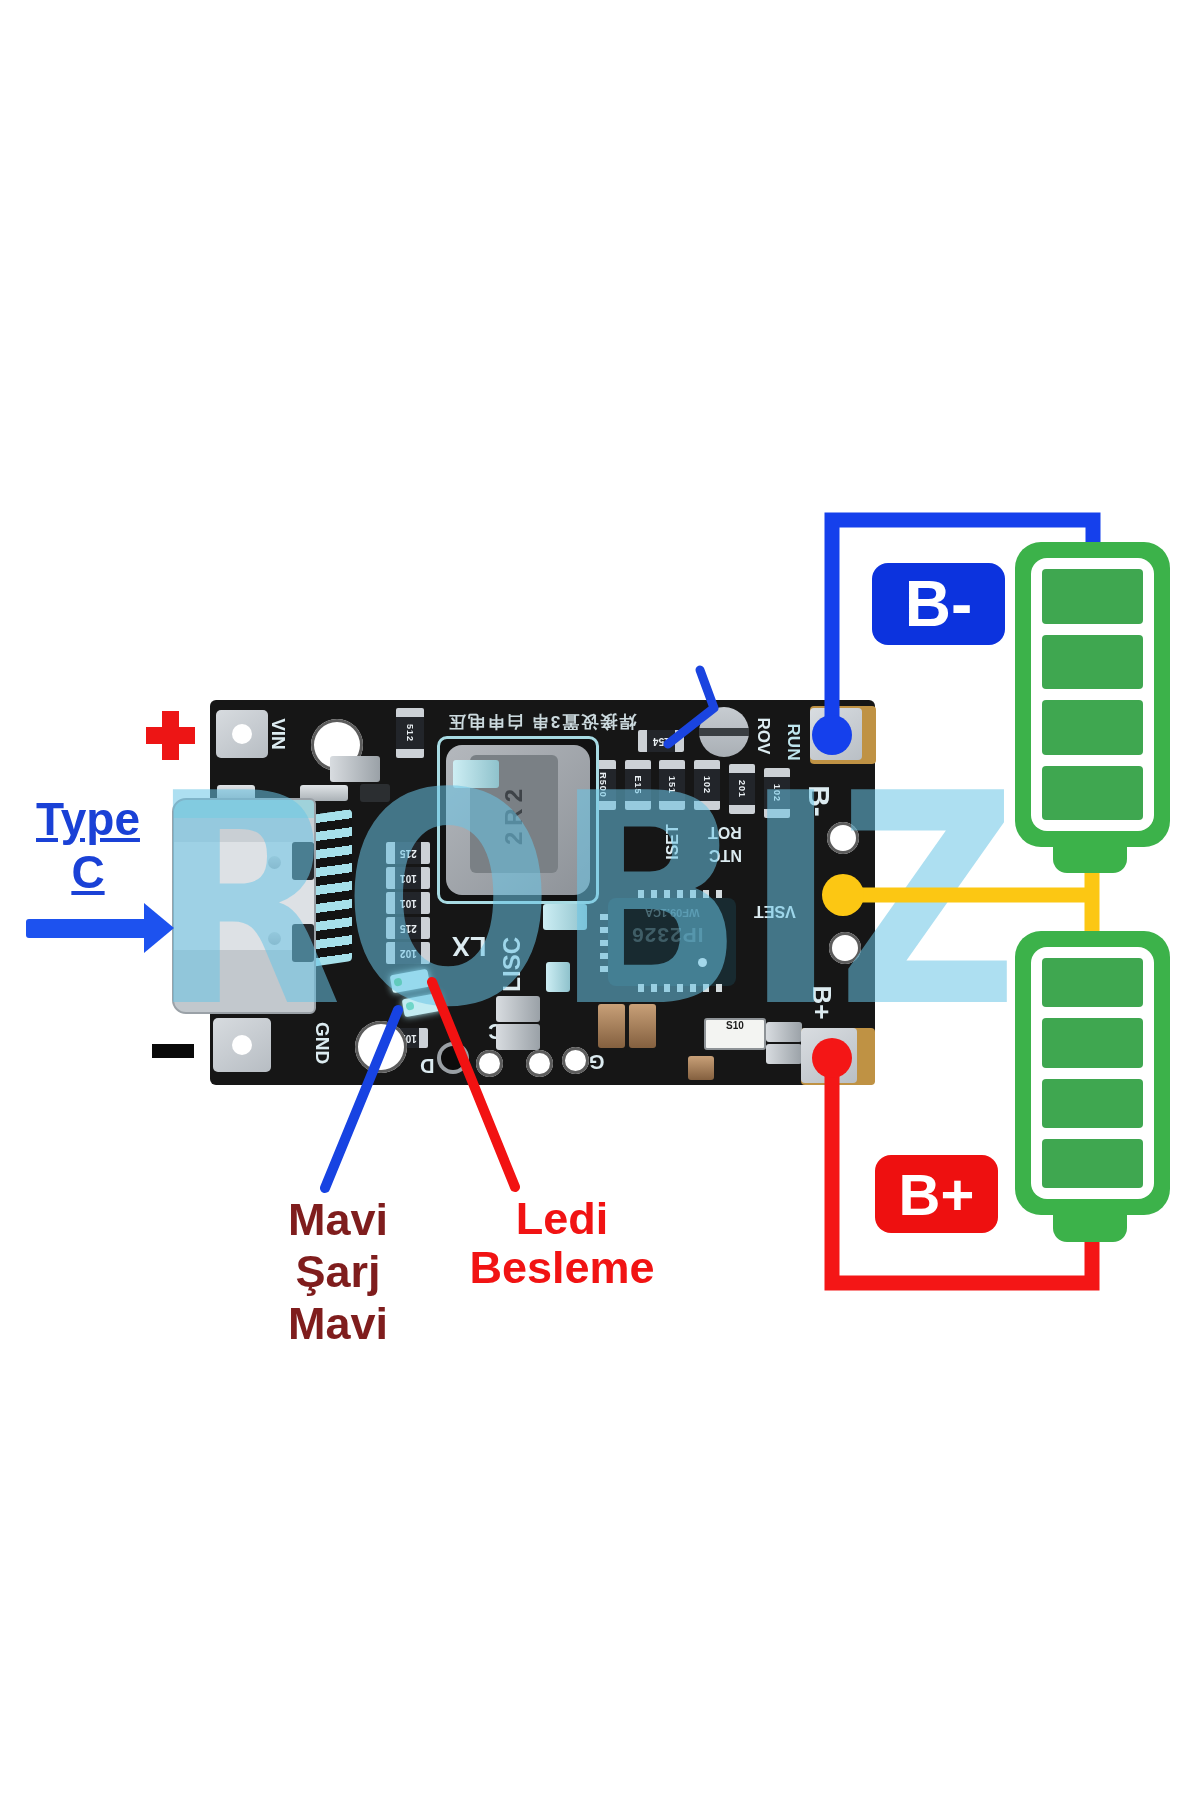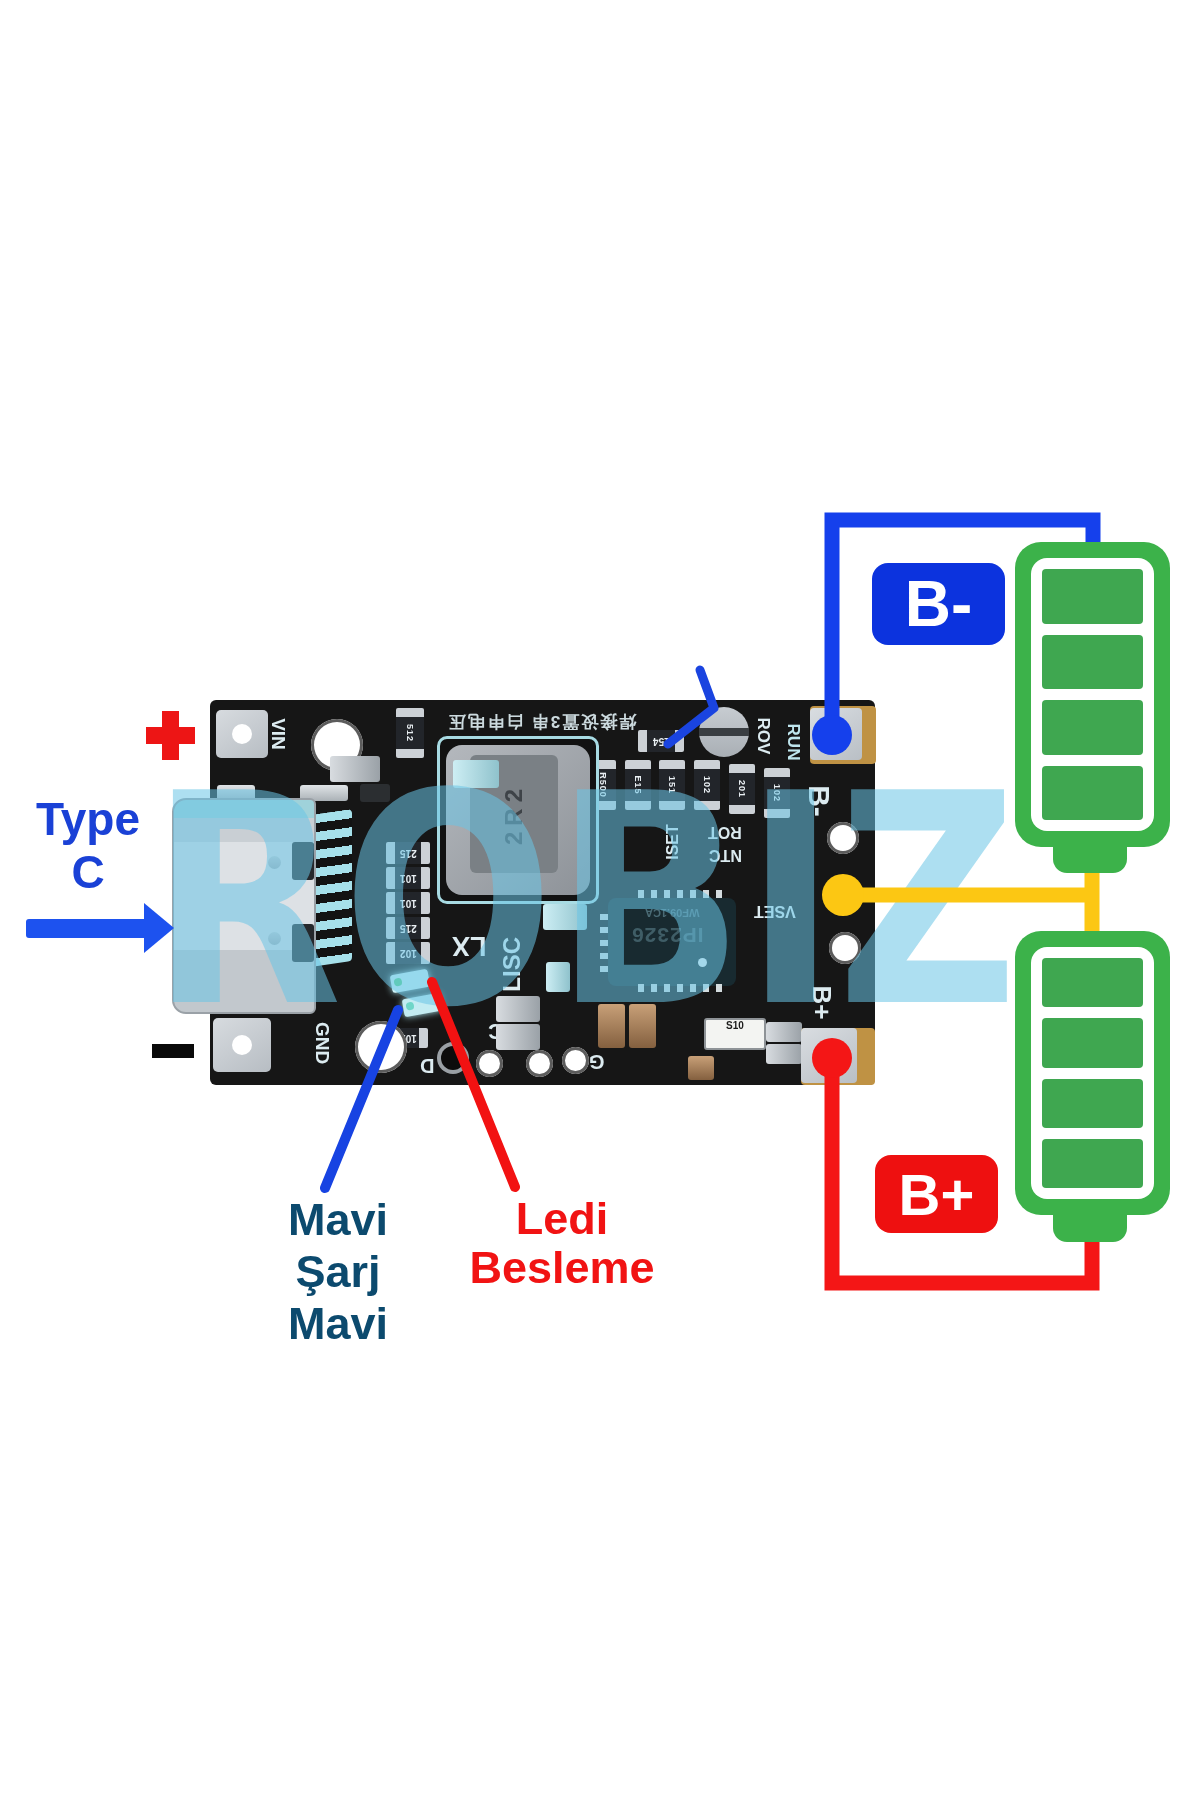--- a/index.html
+++ b/index.html
@@ -61,22 +61,22 @@
   .batin{position:absolute;inset:16px;background:#fff;border-radius:16px;display:flex;flex-direction:column;gap:11px;padding:11px;box-sizing:border-box;}
   .seg{flex:1;background:var(--green2);border-radius:4px;}
   .nub{position:absolute;width:74px;background:var(--green);border-radius:0 0 14px 14px;}
 
   
   .portLabel{position:absolute;display:flex;align-items:center;justify-content:center;color:#fff;font-weight:bold;border-radius:16px;}
   #lblBminus{left:872px;top:563px;width:133px;height:82px;background:var(--lbl-blue);font-size:64px;}
   #lblBplus{left:875px;top:1155px;width:123px;height:78px;background:var(--lbl-red);font-size:58px;}
   .note{position:absolute;text-align:center;font-weight:bold;}
   #sel{left:598px;top:626px;width:180px;font-size:47px;color:var(--ann-blue);}
-  #typecNote{left:18px;top:793px;width:140px;font-size:46px;line-height:53px;color:var(--ann-blue);}
-  #mavi{left:240px;top:1194px;width:196px;font-size:45px;line-height:52px;color:#0c4a6e;}
+  #typecNote{left:18px;top:793px;width:140px;font-size:46px;line-height:53px;color:var(--ann-blue);text-decoration:underline;}
+  #mavi{left:240px;top:1194px;width:196px;font-size:45px;line-height:52px;color:#7f1d1d;}
   #kirmizi{left:462px;top:1194px;width:200px;font-size:45px;line-height:49px;color:var(--ann-red);}
   
   #plus{left:146px;top:711px;width:49px;height:49px;}
   #plus i{position:absolute;background:#ed1515;}
   #plus i.h{left:0;top:16px;width:49px;height:17px;}
   #plus i.v{left:16px;top:0;width:17px;height:49px;}
   #minus{left:152px;top:1044px;width:42px;height:14px;background:#090909;}
   #arrow{left:26px;top:903px;width:150px;height:50px;}
   #arrow .shaft{position:absolute;left:0;top:16px;width:122px;height:19px;background:#1d52ef;border-radius:3px;}
   #arrow .head{position:absolute;left:118px;top:0;width:0;height:0;border-top:25px solid transparent;border-bottom:25px solid transparent;border-left:30px solid #1d52ef;}

